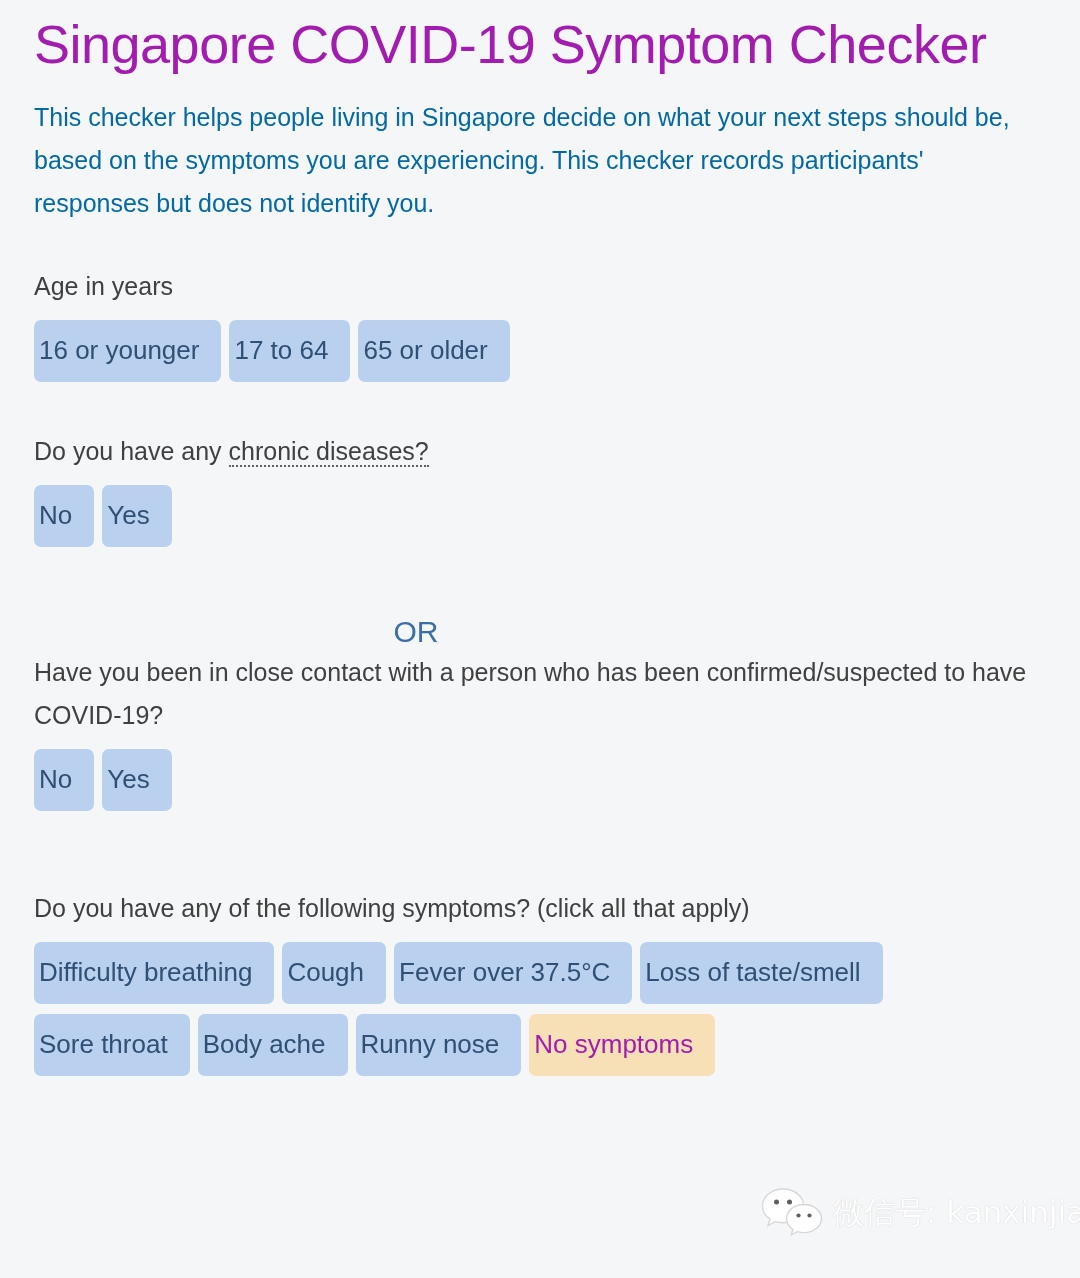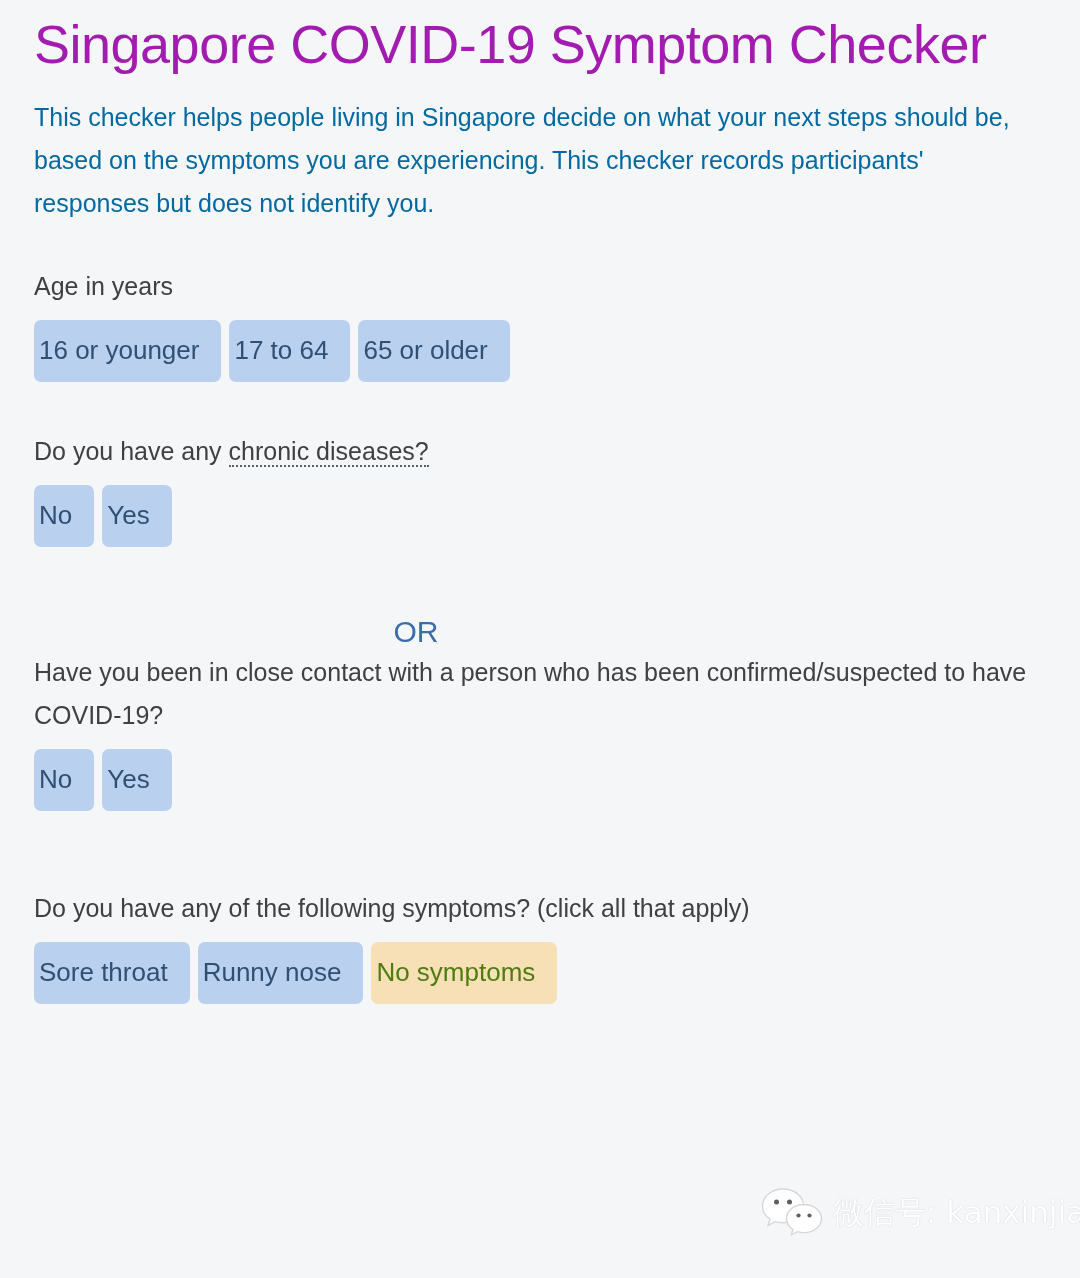--- a/index.html
+++ b/index.html
@@ -81,21 +81,21 @@
     font-family: "Liberation Sans", sans-serif;
     font-size: 26px;
     line-height: 1;
     padding: 17px 22px 19px 5px;
     cursor: pointer;
     white-space: nowrap;
     display: inline-block;
   }
   .opt-btn.selected {
     background: #f7e0b5;
-    color: #4d7c0f;
+    color: #a21caf;
   }
 
   .spacer-sm { height: 18px; }
   .spacer-md { height: 34px; }
   .spacer-lg { height: 46px; }
 
   
   .watermark {
     position: absolute;
     left: 760px;
@@ -153,21 +153,28 @@
       <button class="opt-btn">No</button>
       <button class="opt-btn">Yes</button>
     </div>
   </div>
 
   <div class="spacer-lg"></div>
 
   <div class="question-block">
     <div class="question">Do you have any of the following symptoms? (click all that apply)</div>
     <div class="btn-row">
+      <button class="opt-btn">Difficulty breathing</button>
+      <button class="opt-btn">Cough</button>
+      <button class="opt-btn">Fever over 37.5°C</button>
+      <button class="opt-btn">Loss of taste/smell</button>
+    </div>
+    <div class="btn-row">
       <button class="opt-btn">Sore throat</button>
+      <button class="opt-btn">Body ache</button>
       <button class="opt-btn">Runny nose</button>
       <button class="opt-btn selected">No symptoms</button>
     </div>
   </div>
 
 </div>
 
 <div class="watermark">
   <svg class="wechat-mark" width="64" height="52" viewBox="0 0 64 52">
     <path d="M23 3C11.5 3 2.5 10.6 2.5 20c0 5.3 2.9 10 7.5 13.1l-2 6.4 7.2-3.8c2.4.7 5 1.1 7.8 1.1 11.5 0 20.5-7.6 20.5-17S34.5 3 23 3z" fill="#ffffff" stroke="#d8d8d8" stroke-width="1.4"></path>

